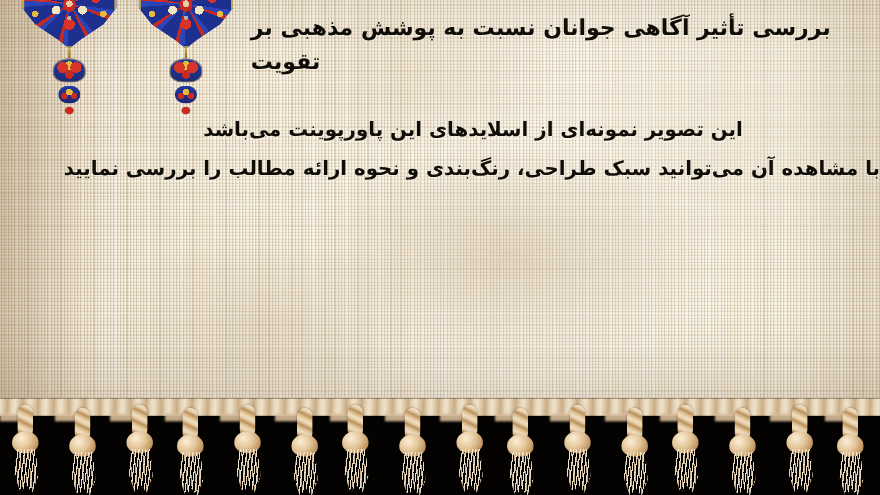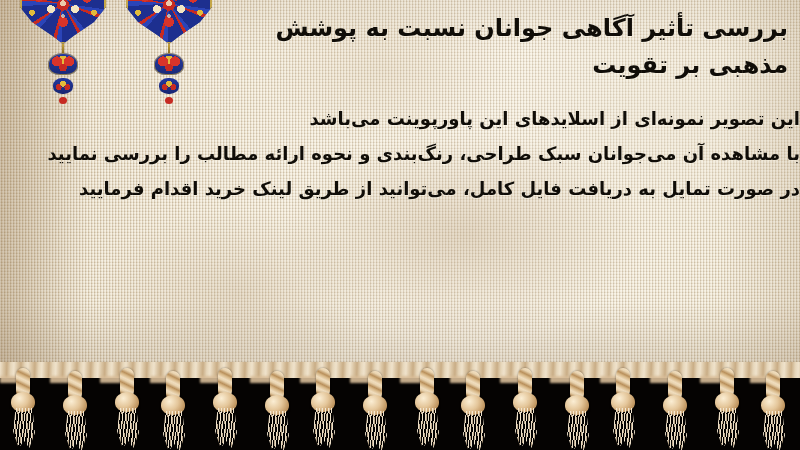--- a/index.html
+++ b/index.html
@@ -166,35 +166,35 @@
   .drop3 {
     width:8px; height:7px; margin:3px auto 0;
     border-radius:50%;
     background:#c62a22;
   }
 
   
   #title {
     position:absolute;
     left:228px; top:10px; width:560px;
-    text-align:right;
+    text-align:left;
     direction:rtl;
     font-family:"DejaVu Sans", sans-serif;
-    font-size:24px;
+    font-size:20px;
     font-weight:700;
     line-height:1.55;
     color:#100d08;
     text-shadow:0 1px 0 rgba(255,250,238,.45);
   }
 
   #body-text {
     position:absolute;
     left:60px; top:108px; width:740px;
     direction:rtl;
-    text-align:right;
+    text-align:center;
     font-family:"DejaVu Sans", sans-serif;
     font-size:18px;
     font-weight:700;
     color:#100d08;
     text-shadow:0 1px 0 rgba(255,250,238,.45);
   }
   #body-text .ln { display:block; margin-bottom:14px; white-space:nowrap; }
   #body-text .ln:last-child { margin-bottom:0; }
 </style>
 </head>
@@ -219,22 +219,21 @@
     <div class="drop2"></div>
     <div class="drop3"></div>
   </div>
 
   <h1 id="title">
     <span class="tl">بررسی تأثیر آگاهی جوانان نسبت به پوشش مذهبی بر تقویت</span><br>
   </h1>
 
   <div id="body-text">
     <span class="ln">این تصویر نمونه‌ای از اسلایدهای این پاورپوینت می‌باشد</span>
-    <span class="ln">با مشاهده آن می‌جوانان سبک طراحی، رنگ‌بندی و نحوه ارائه مطالب را بررسی نمایید</span>
-    <span class="ln">در صورت تمایل به دریافت فایل کامل، می‌توانید از طریق لینک خرید اقدام فرمایید</span>
+    <span class="ln">با مشاهده آن می‌توانید سبک طراحی، رنگ‌بندی و نحوه ارائه مطالب را بررسی نمایید</span>
   </div>
 
   <div id="fringe-band">
     <div id="selvedge"></div>
     <div id="tassels">
         <div class="tassel" style="left: 6px; top: 6px;">
           <div class="rope"></div>
           <div class="knot"></div>
           <div class="strands"></div>
         </div>

